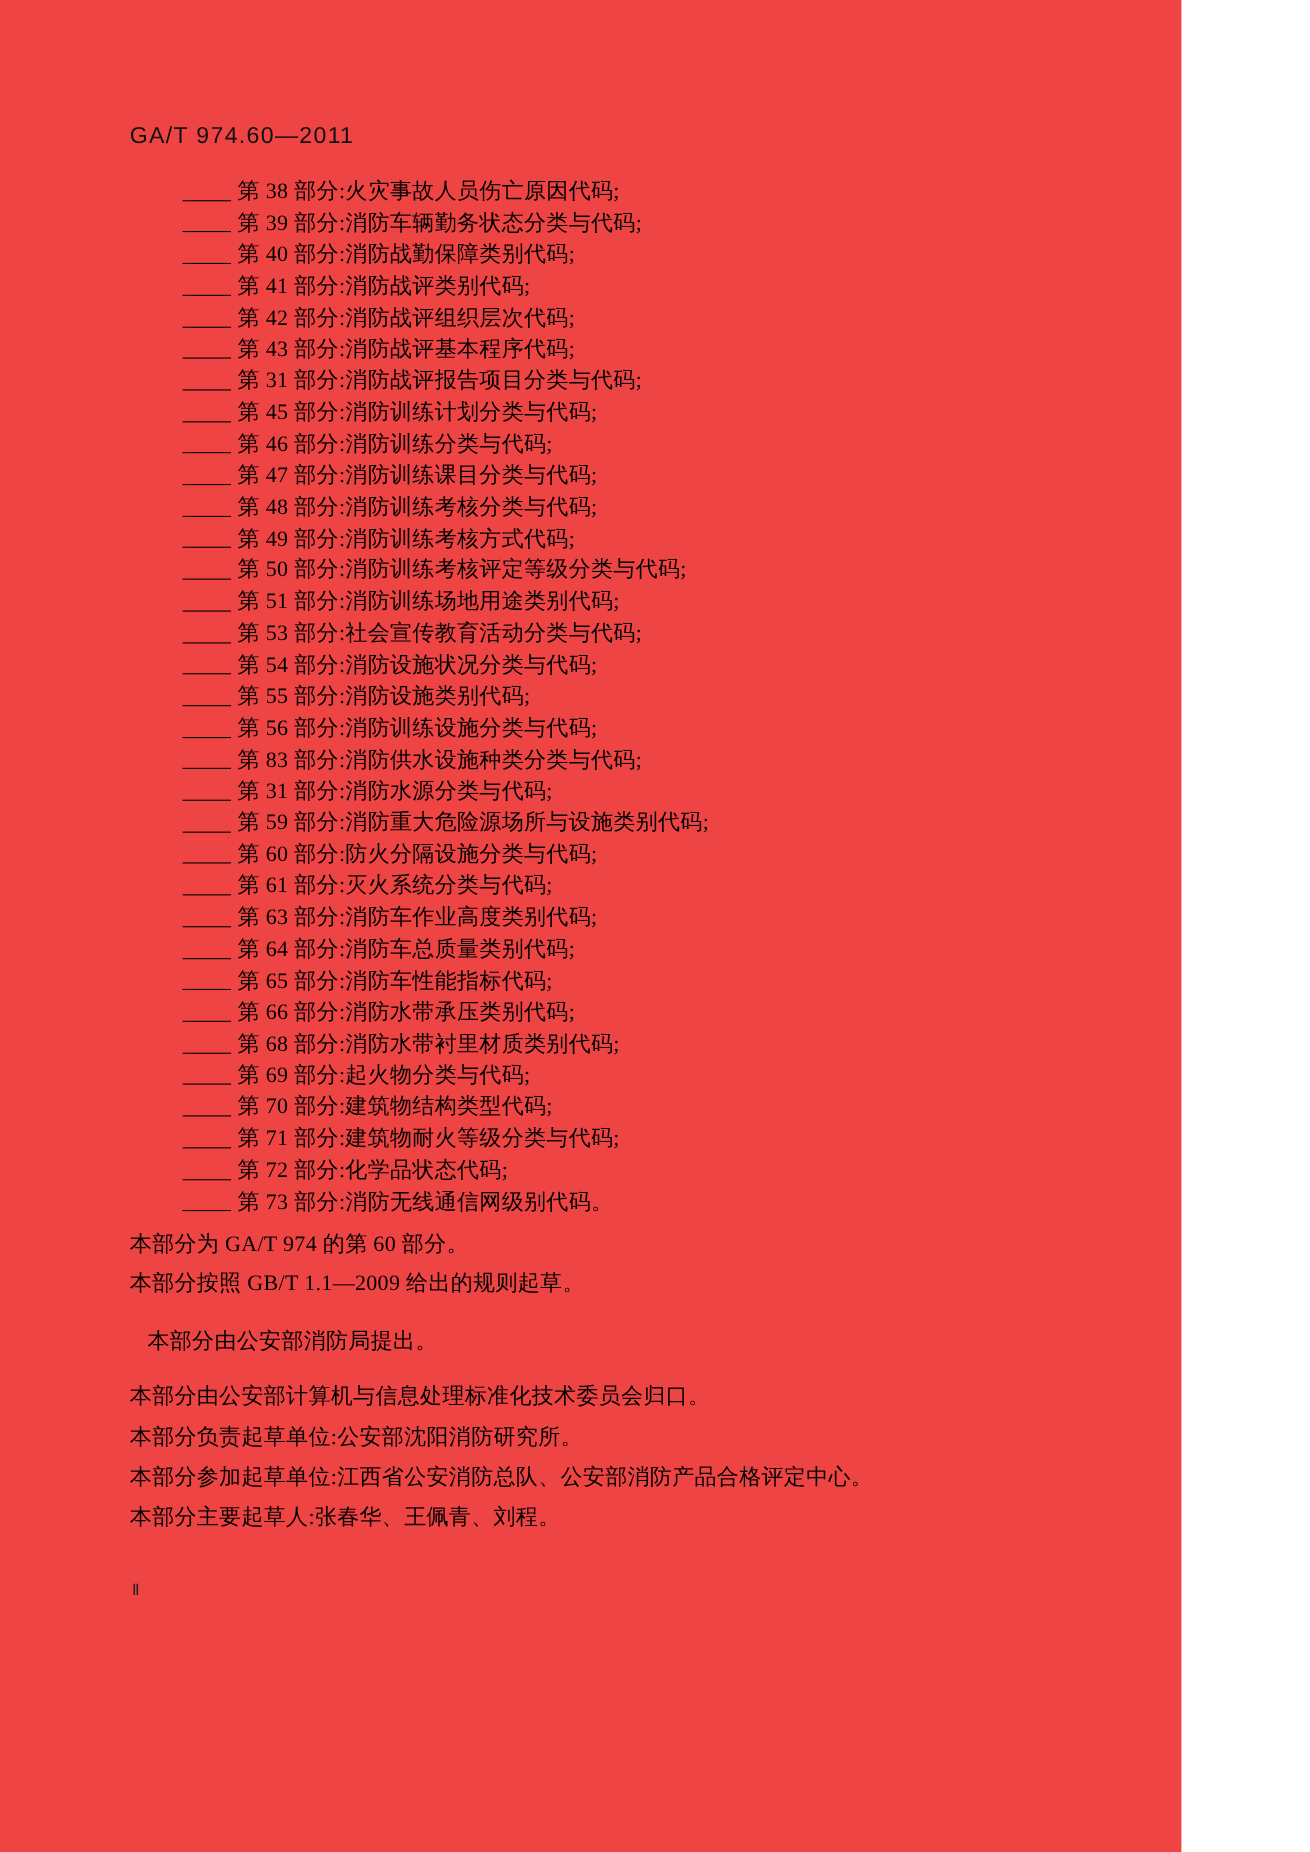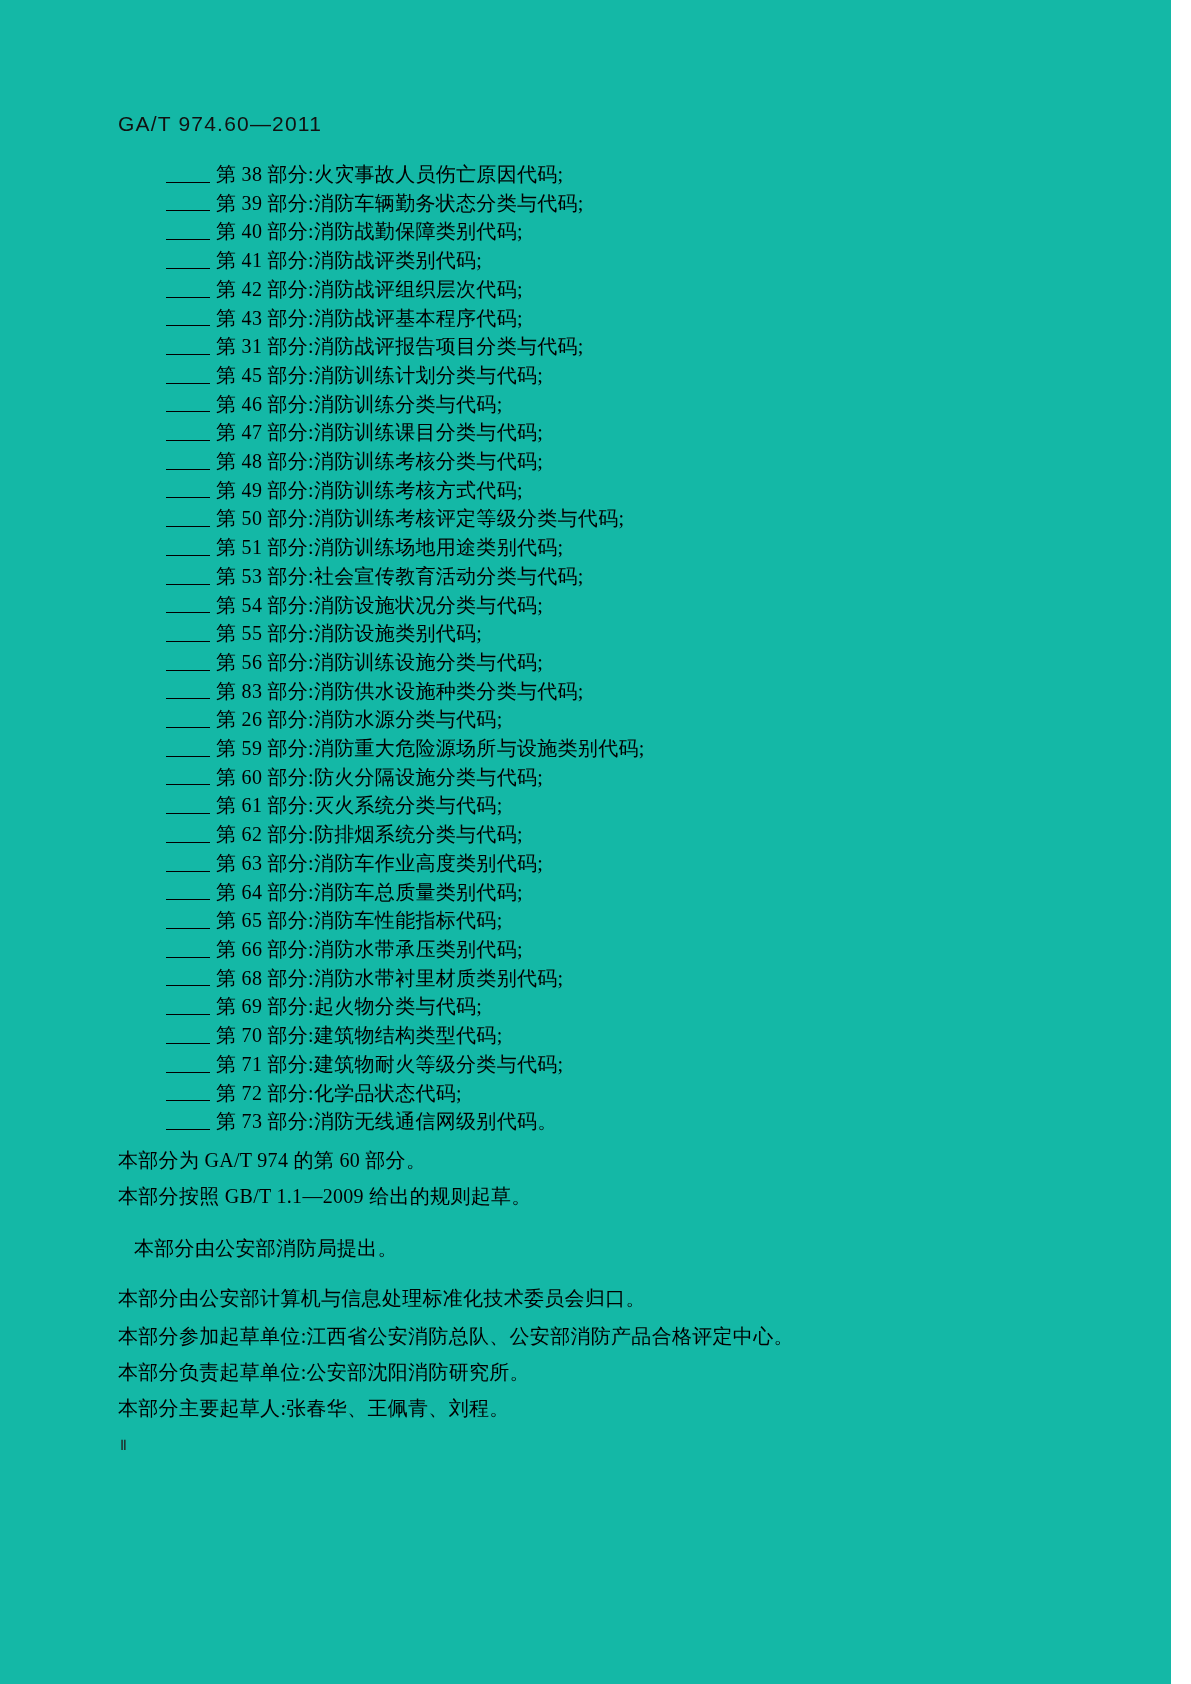--- a/index.html
+++ b/index.html
@@ -2,23 +2,23 @@
 <html><head>
 <meta charset="utf-8">
 <style>
   html, body {
     margin: 0;
     padding: 0;
     background: #ffffff;
   }
   .page {
     position: relative;
-    width: 1171px;
+    width: 1074px;
     height: 1684px;
-    background: #14b8a6;
+    background: #ef4444;
     font-family: "Liberation Serif", serif;
     color: #000000;
     overflow: hidden;
   }
   .header {
     position: absolute;
     top: 112px;
     left: 118px;
     font-family: "Liberation Sans", sans-serif;
     font-size: 21px;
@@ -158,37 +158,33 @@
       <li class="list-item">
           <span class="dash"></span>
           <span class="item-text">第 56 部分:消防训练设施分类与代码;</span>
         </li>
       <li class="list-item">
           <span class="dash"></span>
           <span class="item-text">第 83 部分:消防供水设施种类分类与代码;</span>
         </li>
       <li class="list-item">
           <span class="dash"></span>
-          <span class="item-text">第 26 部分:消防水源分类与代码;</span>
+          <span class="item-text">第 31 部分:消防水源分类与代码;</span>
         </li>
       <li class="list-item">
           <span class="dash"></span>
           <span class="item-text">第 59 部分:消防重大危险源场所与设施类别代码;</span>
         </li>
       <li class="list-item">
           <span class="dash"></span>
           <span class="item-text">第 60 部分:防火分隔设施分类与代码;</span>
         </li>
       <li class="list-item">
           <span class="dash"></span>
           <span class="item-text">第 61 部分:灭火系统分类与代码;</span>
-        </li>
-      <li class="list-item">
-          <span class="dash"></span>
-          <span class="item-text">第 62 部分:防排烟系统分类与代码;</span>
         </li>
       <li class="list-item">
           <span class="dash"></span>
           <span class="item-text">第 63 部分:消防车作业高度类别代码;</span>
         </li>
       <li class="list-item">
           <span class="dash"></span>
           <span class="item-text">第 64 部分:消防车总质量类别代码;</span>
         </li>
       <li class="list-item">
@@ -223,21 +219,21 @@
           <span class="dash"></span>
           <span class="item-text">第 73 部分:消防无线通信网级别代码。</span>
         </li>
     </ul>
 
     <div class="paras">
       <p class="para" style="margin: 0px;">本部分为 GA/T 974 的第 60 部分。</p>
       <p class="para" style="margin: 0px;">本部分按照 GB/T 1.1—2009 给出的规则起草。</p>
       <p class="para" style="margin: 16px;">本部分由公安部消防局提出。</p>
       <p class="para" style="margin: 0px; font-family: Liberation Mono, monospace;">本部分由公安部计算机与信息处理标准化技术委员会归口。</p>
+      <p class="para" style="margin: 0px;">本部分负责起草单位:公安部沈阳消防研究所。</p>
       <p class="para" style="margin: 0px;">本部分参加起草单位:江西省公安消防总队、公安部消防产品合格评定中心。</p>
-      <p class="para" style="margin: 0px;">本部分负责起草单位:公安部沈阳消防研究所。</p>
       <p class="para" style="margin: 0px;">本部分主要起草人:张春华、王佩青、刘程。</p>
     </div>
   </div>
 
   <div class="page-number">Ⅱ</div>
 
 </div>
 
 </body></html>

